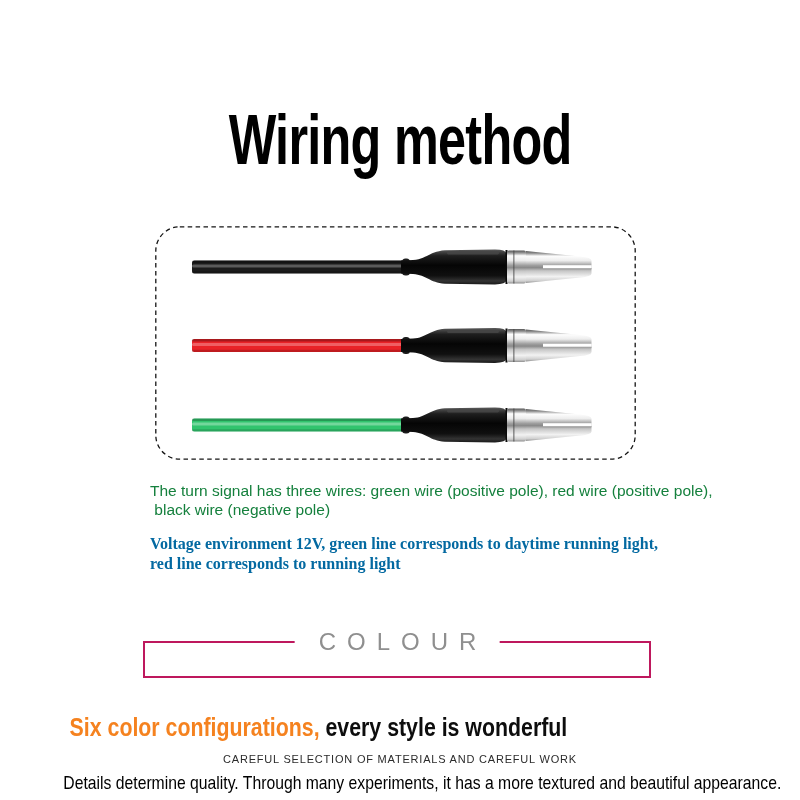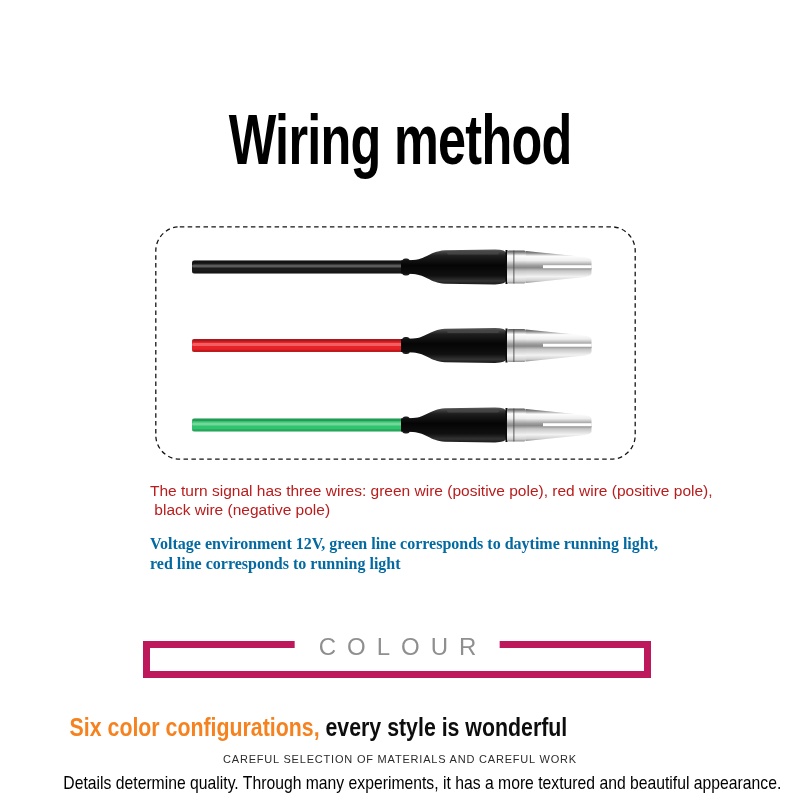--- a/index.html
+++ b/index.html
@@ -17,33 +17,33 @@
   .page-title .squeeze {
     display: inline-block; transform: scaleX(0.72); transform-origin: 50% 50%;
   }
 
   
   .wire-diagram { left: 155px; top: 181px; width: 481px; height: 234px; }
 
   
   .wiring-note {
     left: 150px; top: 436px; width: 645px;
-    font-size: 15.5px; line-height: 19px; color: #b91c1c;
+    font-size: 15.5px; line-height: 19px; color: #15803d;
     white-space: pre-wrap;
   }
   .voltage-note {
     left: 150px; top: 489px; width: 645px;
     font-size: 16px; line-height: 19.5px; font-weight: 700;
     white-space: pre-wrap;
   }
 
   
   .colour-box {
     left: 143px; top: 596px; width: 508px; height: 37px;
-    border: 7px solid #be185d; background: #fff;
+    border: 2px solid #be185d; background: #fff;
   }
   .colour-heading {
     position: absolute; left: 50%; top: 0;
     transform: translate(-50%, -54%);
     background: #ffffff; padding: 0 12px 0 24px;
     font-size: 24px; letter-spacing: 11px; color: #8f8f8f;
     white-space: nowrap; line-height: 1.1;
   }
 
   

